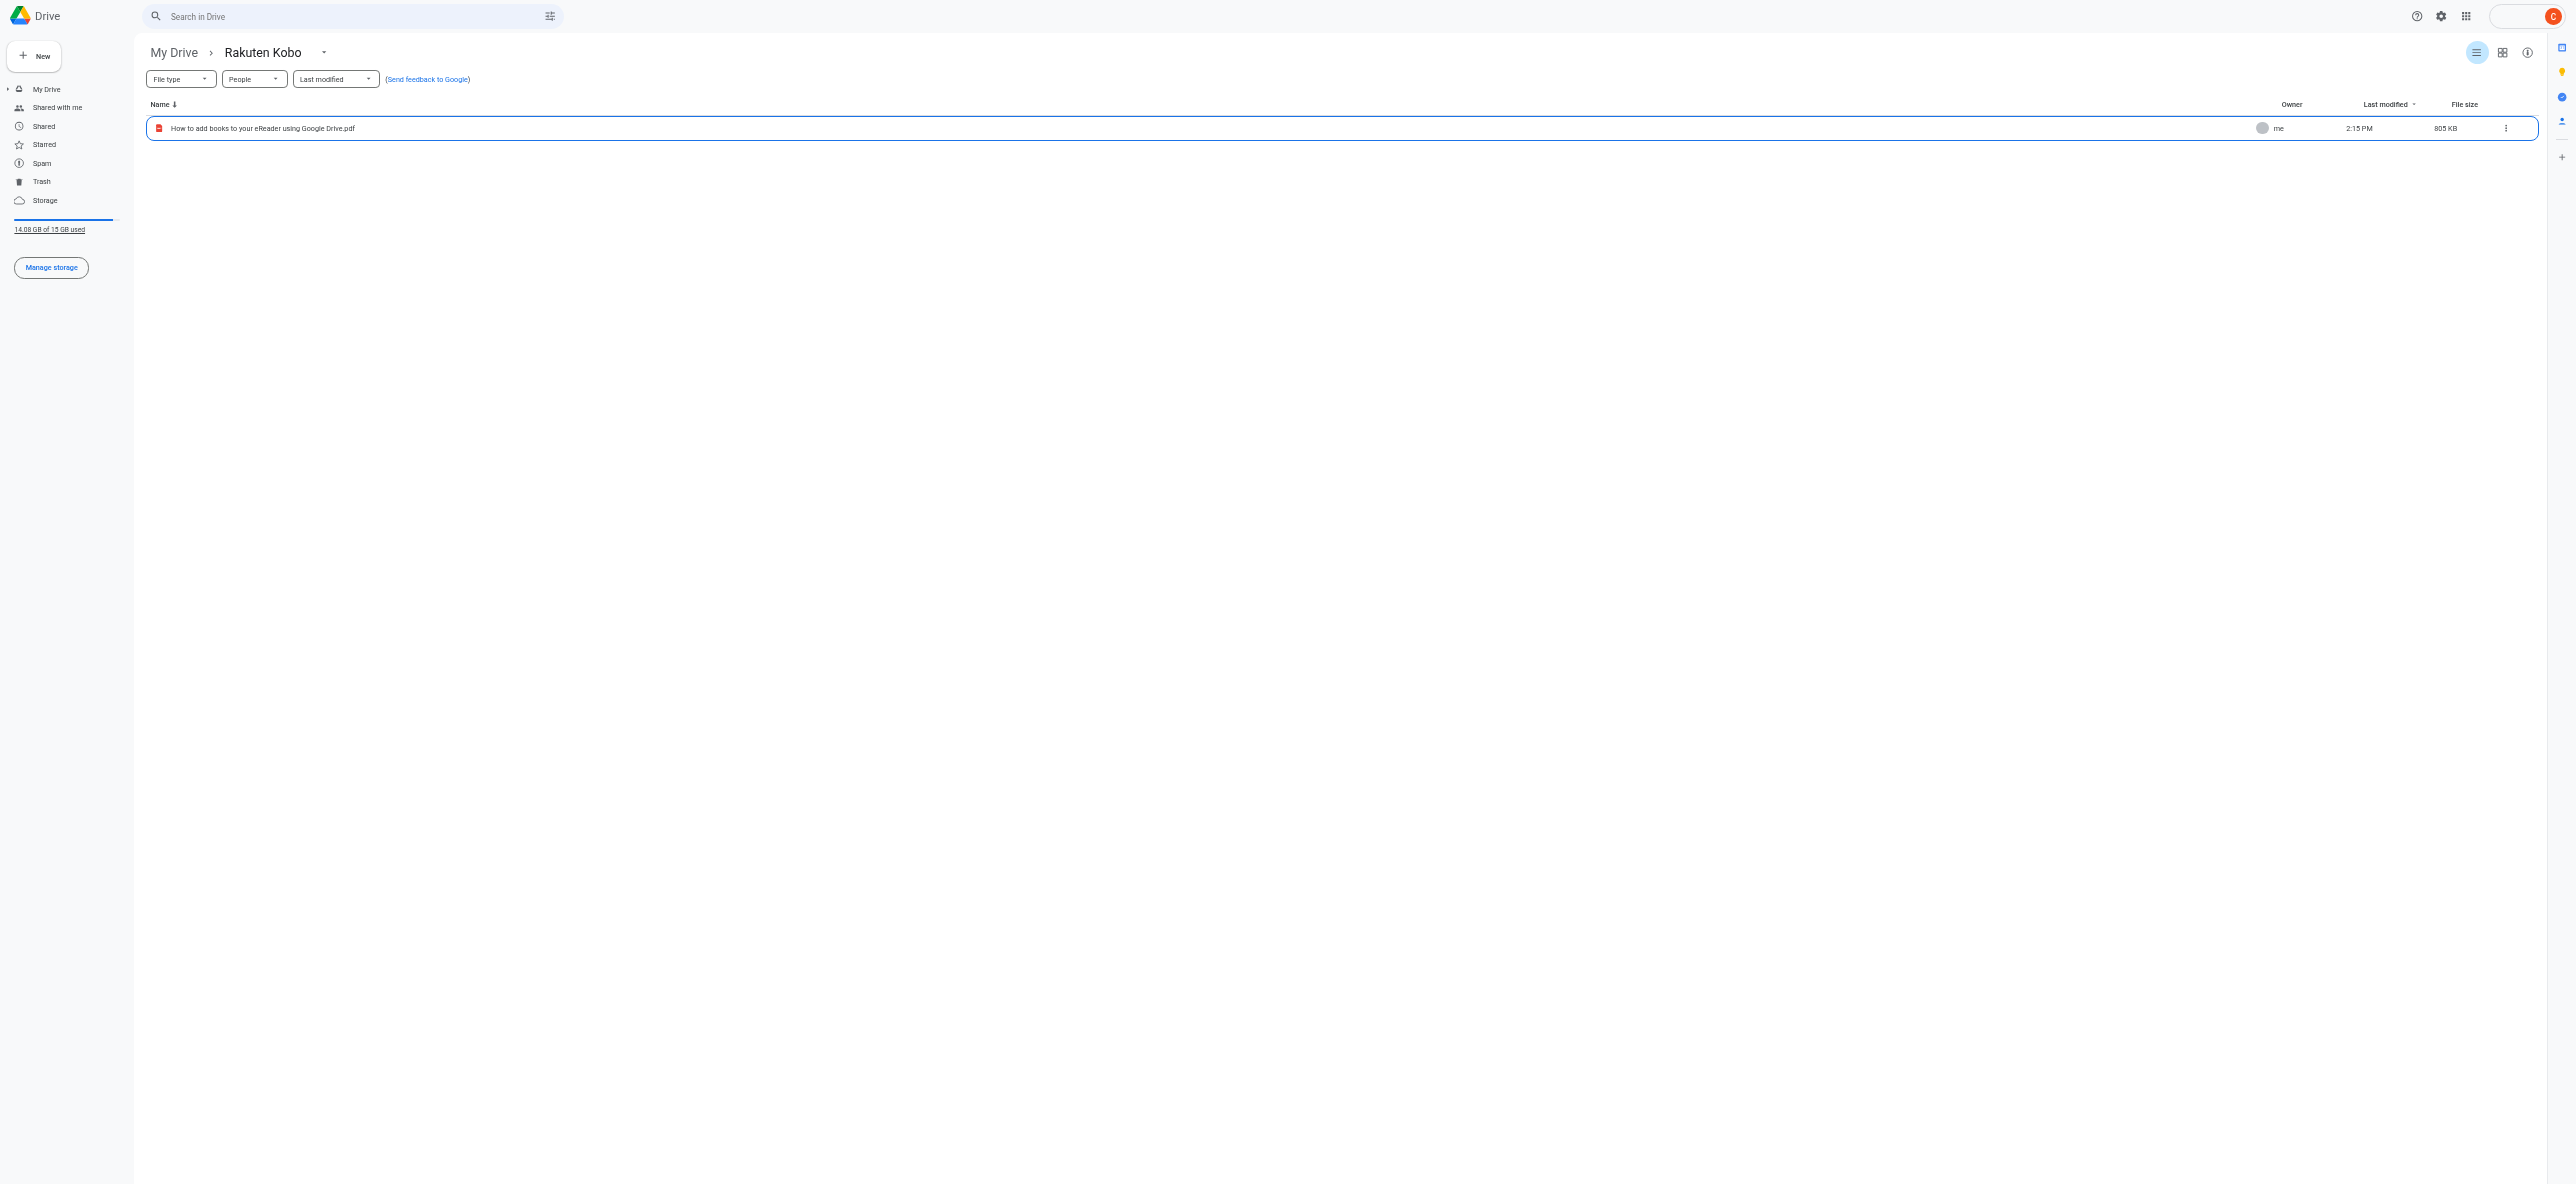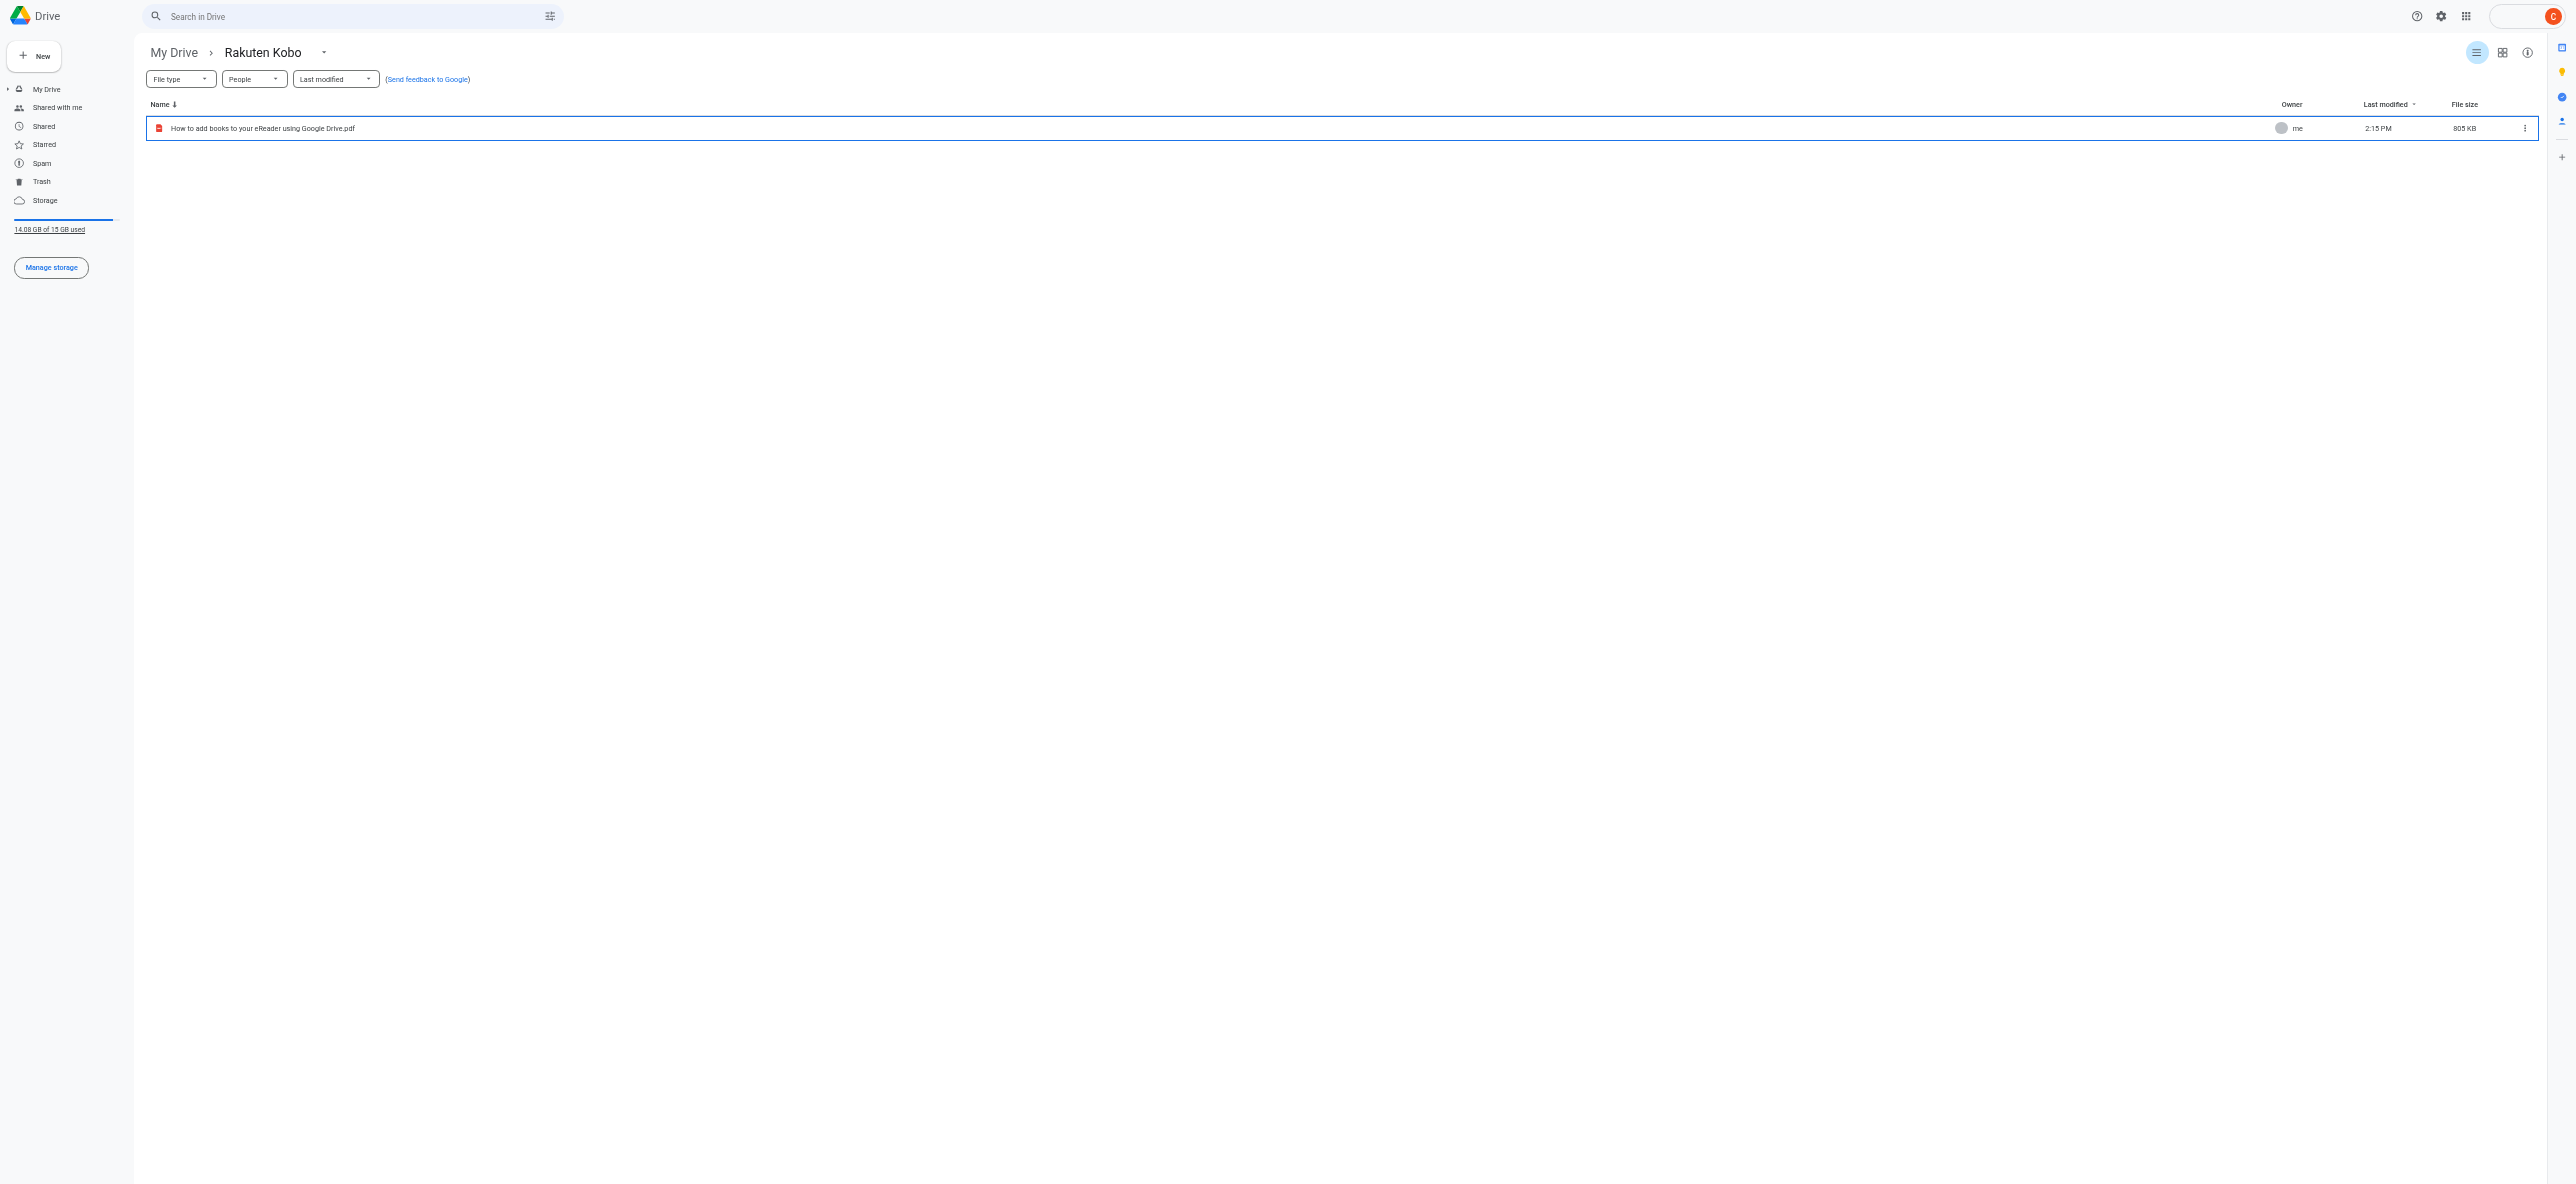--- a/index.html
+++ b/index.html
@@ -50,21 +50,21 @@
 .feedback { font-size: 7.2px; color: #3c4043; }
 .feedback a { color: #1a73e8; text-decoration: none; }
 
 .table-head { display: flex; align-items: center; height: 20.6px; border-bottom: 0.5px solid #dadce0; font-size: 7.2px; color: #3c4043; font-weight: 500; padding-right: 25px; }
 .th-name { flex: 1; display: flex; align-items: center; gap: 0; padding-left: 4.1px; }
 .th-owner { width: 82px; }
 .th-mod { width: 88px; display: flex; align-items: center; gap: 2.1px; }
 .th-size { width: 62px; }
 .th-sort-icon { width: 10.3px; height: 10.3px; display: flex; align-items: center; justify-content: center; cursor: pointer; }
 
-.file-row { display: flex; align-items: center; height: 25px; border: 0.5px solid #1a73e8; border-radius: 0; background: #fff; font-size: 7.2px; color: #3c4043; padding-right: 2px; }
+.file-row { display: flex; align-items: center; height: 25px; border: 0.5px solid #1a73e8; border-radius: 8px; background: #fff; font-size: 7.2px; color: #3c4043; padding-right: 21px; }
 .file-row .cell-name { flex: 1; display: flex; align-items: center; gap: 7.2px; padding-left: 6.2px; }
 .file-type-icon { width: 10.3px; height: 10.3px; }
 .cell-owner { width: 82px; display: flex; align-items: center; gap: 5.2px; }
 .owner-avatar { width: 12.4px; height: 12.4px; border-radius: 50%; background: #bdc1c6; }
 .cell-mod { width: 88px; margin-left: 8px; }
 .cell-size { width: 62px; }
 .row-more { width: 20.6px; display: flex; justify-content: center; }
 .row-more .icon-btn { width: 18.5px; height: 18.5px; }
 
 

